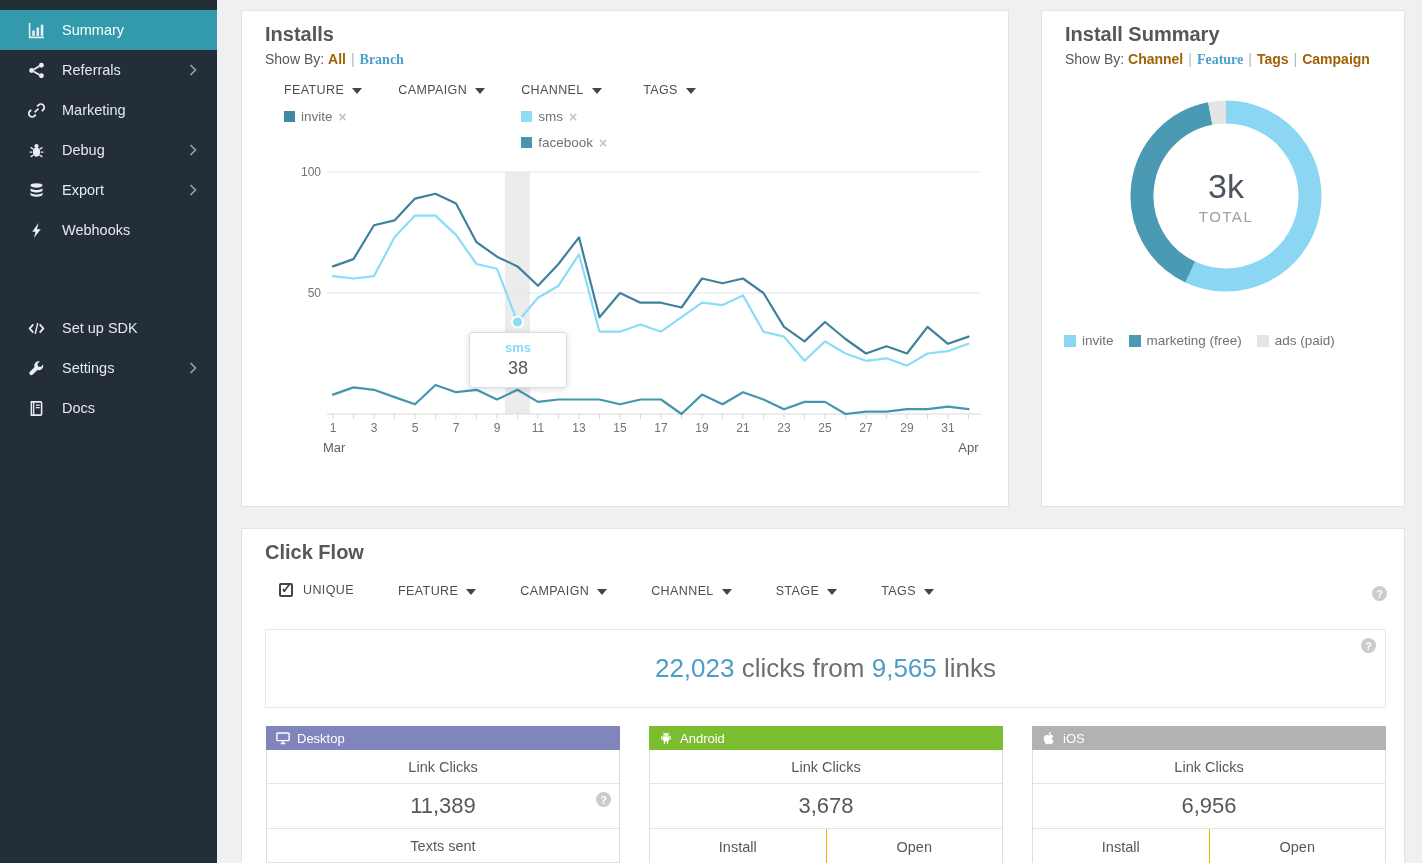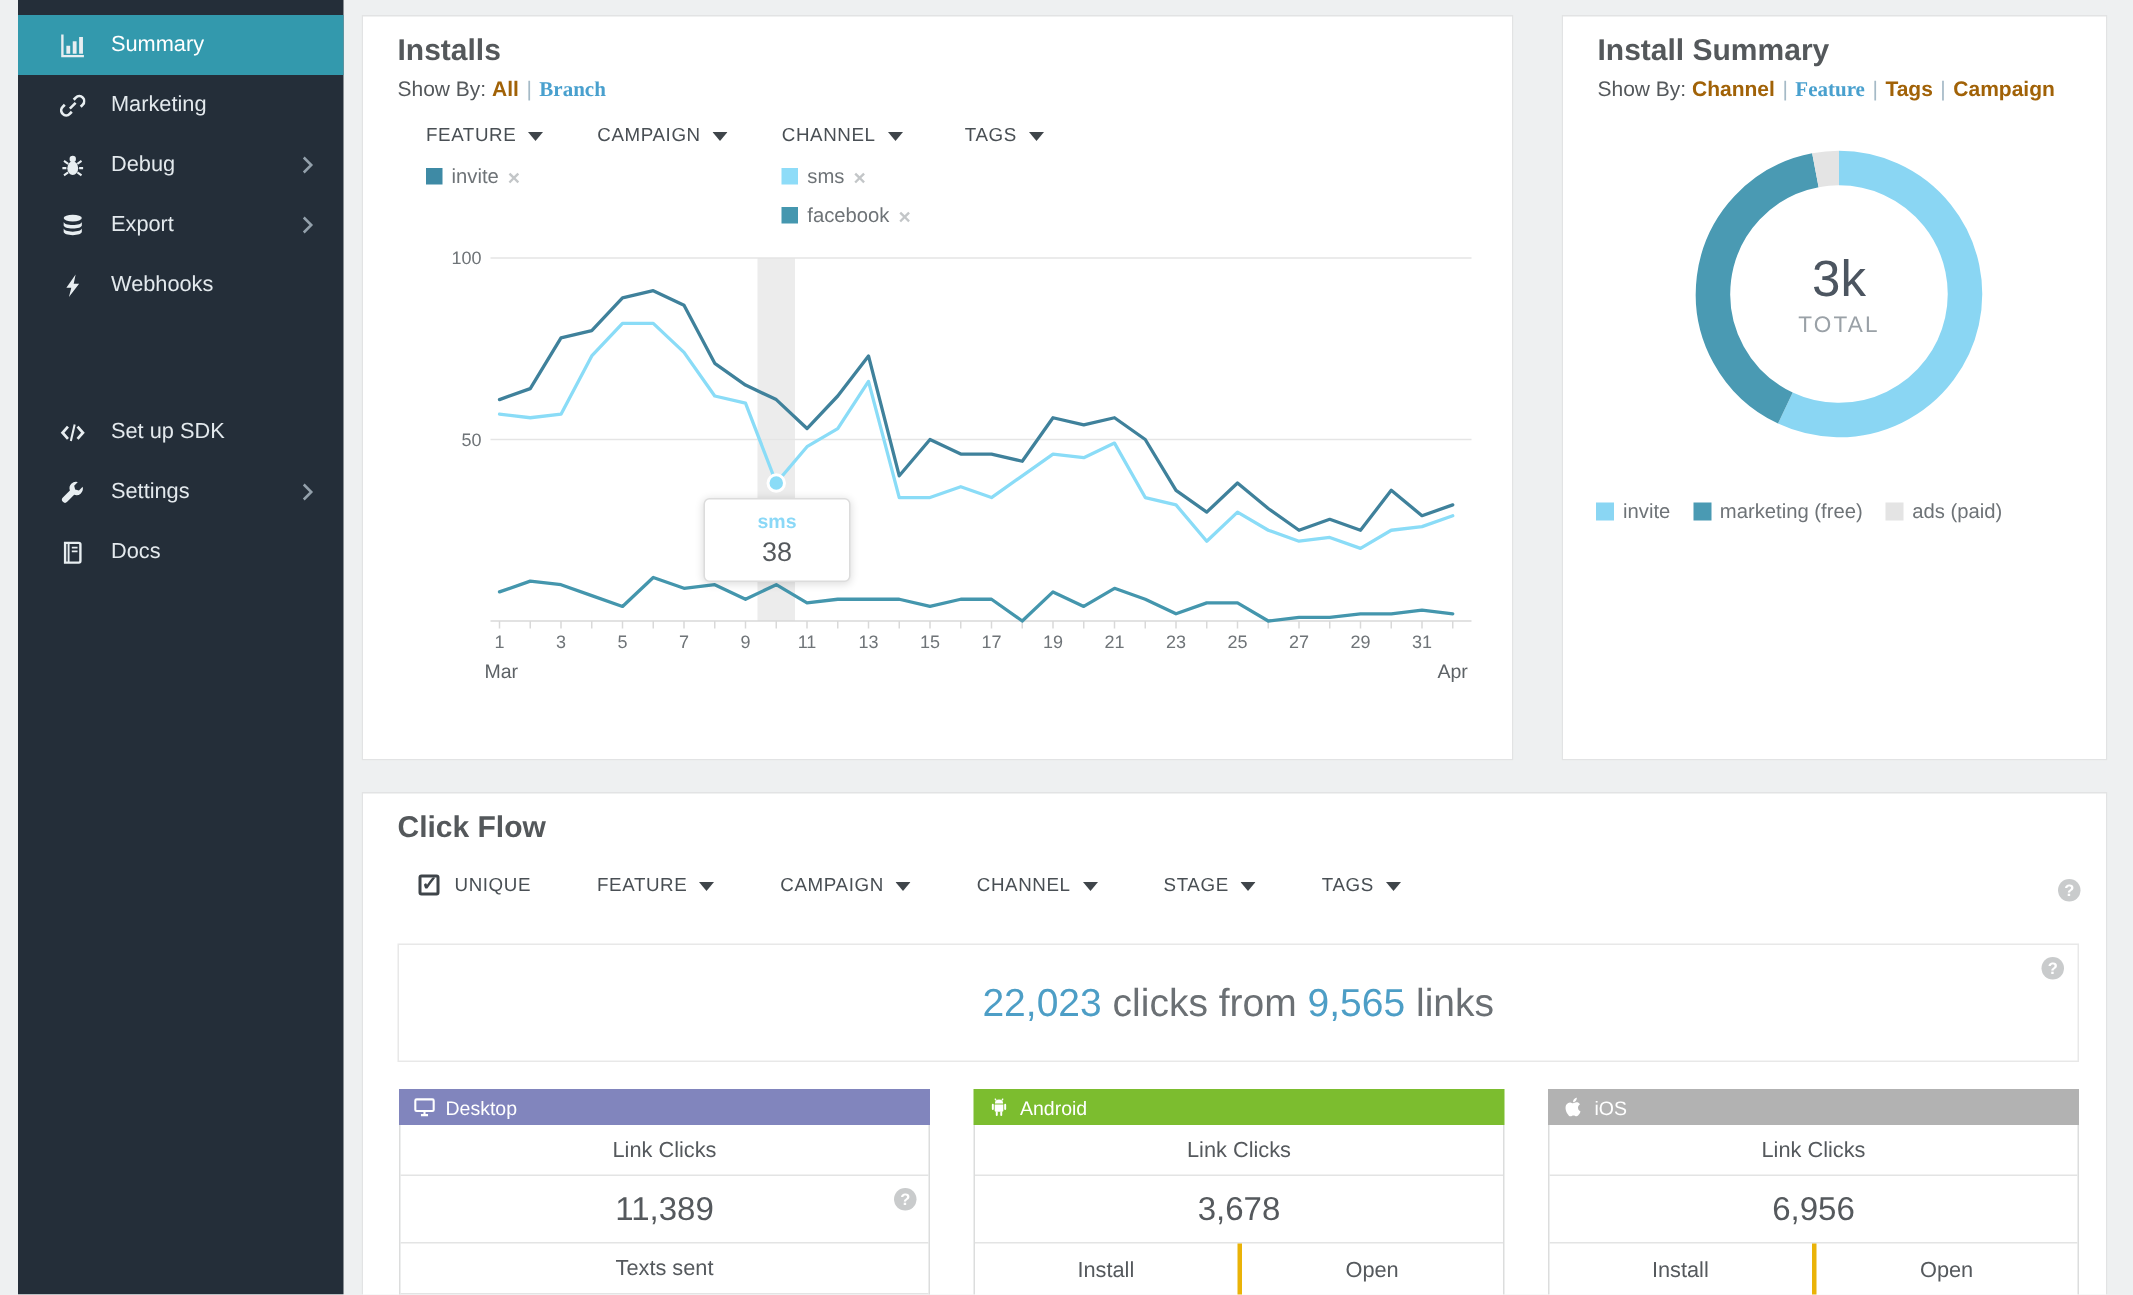--- a/index.html
+++ b/index.html
@@ -2,21 +2,21 @@
 <html><head>
 <meta charset="utf-8">
 <style>
   * { box-sizing: border-box; }
   body {
     margin: 0; width: 1422px; height: 863px; overflow: hidden;
     background: #eef0f1; position: relative;
     font-family: "Liberation Sans", sans-serif; color: #55595d;
   }
   
-  .sidebar { position: absolute; left: 12px; top: 0; width: 217px; height: 863px; background: #242e39; }
+  .sidebar { position: absolute; left: 0; top: 0; width: 217px; height: 863px; background: #242e39; }
   #side-top { margin-top: 10px; }
   #side-bottom { margin-top: 58px; }
   .side-item { display: flex; align-items: center; height: 40px; color: #e3e9ed; font-size: 14.5px; cursor: pointer; position: relative; }
   .side-item.active { background: #3399ad; color: #fff; }
   .side-item .sicon { width: 17px; height: 17px; margin-left: 28px; margin-right: 17px; display: flex; align-items: center; color: #e8eef1; }
   .side-item .chev { position: absolute; right: 20px; display: flex; }
   
   .card { position: absolute; background: #fff; border: 1px solid #e2e3e4; }
   #installs-card  { left: 241px; top: 10px;  width: 768px;  height: 497px; }
   #summary-card   { left: 1041px; top: 10px; width: 364px;  height: 497px; }
@@ -65,37 +65,53 @@
   #cf-platforms { position: absolute; left: 24px; top: 197px; display: flex; gap: 29px; }
   .platform { width: 354px; }
   .p-header { height: 24px; display: flex; align-items: center; gap: 7px; padding-left: 10px; color: #fff; font-size: 13px; font-weight: 400; }
   .p-header .picon { display: flex; color: #fff; }
   .p-body { border: 1px solid #dcdddd; border-top: none; background: #fff; }
   .p-row { height: 34px; display: flex; align-items: center; justify-content: center; font-size: 14.5px; color: #55595d; border-bottom: 1px solid #e3e4e4; position: relative; }
   .p-row.p-value { height: 45px; font-size: 22px; }
   .row-help { position: absolute; right: 8px; top: 8px; }
   .p-split { padding: 0; height: 36px; }
   .p-cell { flex: 1; display: flex; align-items: center; justify-content: center; height: 100%; }
-  .p-cell.first { border-right: 3px solid #eab308; }
+  .p-cell.first { border-right: 1px solid #eab308; }
 </style>
 </head>
 <body>
 
 <div class="sidebar">
   <div id="side-top">
       <div class="side-item active">
         <span class="sicon">
           <svg width="17" height="17" viewBox="0 0 16 16">
             <path d="M1.5 1v13.5H15" stroke="currentColor" stroke-width="1.5" fill="none"></path>
             <rect x="4" y="8" width="2.4" height="5" fill="currentColor"></rect>
             <rect x="8" y="5.2" width="2.4" height="7.8" fill="currentColor"></rect>
             <rect x="12" y="2.5" width="2.4" height="10.5" fill="currentColor"></rect>
           </svg>
         </span>
         <span class="slabel">Summary</span>
+      </div>
+      <div class="side-item">
+        <span class="sicon">
+          <svg width="17" height="17" viewBox="0 0 16 16">
+            <circle cx="12.6" cy="3" r="2.3" fill="currentColor"></circle>
+            <circle cx="3.4" cy="8" r="2.3" fill="currentColor"></circle>
+            <circle cx="12.6" cy="13" r="2.3" fill="currentColor"></circle>
+            <path d="M5.4 7l5.2-3M5.4 9l5.2 3" stroke="currentColor" stroke-width="1.7"></path>
+          </svg>
+        </span>
+        <span class="slabel">Referrals</span>
+        <span class="chev">
+          <svg width="8" height="12" viewBox="0 0 8 12">
+            <path d="M1.5 1l5 5-5 5" fill="none" stroke="#93a0ab" stroke-width="1.7"></path>
+          </svg>
+        </span>
       </div>
       <div class="side-item">
         <span class="sicon">
           <svg width="17" height="17" viewBox="0 0 16 16">
             <path d="M6.2 9.8l3.6-3.6" stroke="currentColor" stroke-width="1.6"></path>
             <path d="M8.6 4.2l1.3-1.3a3.1 3.1 0 0 1 4.4 4.4L13 8.6" fill="none" stroke="currentColor" stroke-width="1.7"></path>
             <path d="M7.4 11.8l-1.3 1.3a3.1 3.1 0 0 1-4.4-4.4L3 7.4" fill="none" stroke="currentColor" stroke-width="1.7"></path>
           </svg>
         </span>
         <span class="slabel">Marketing</span>

